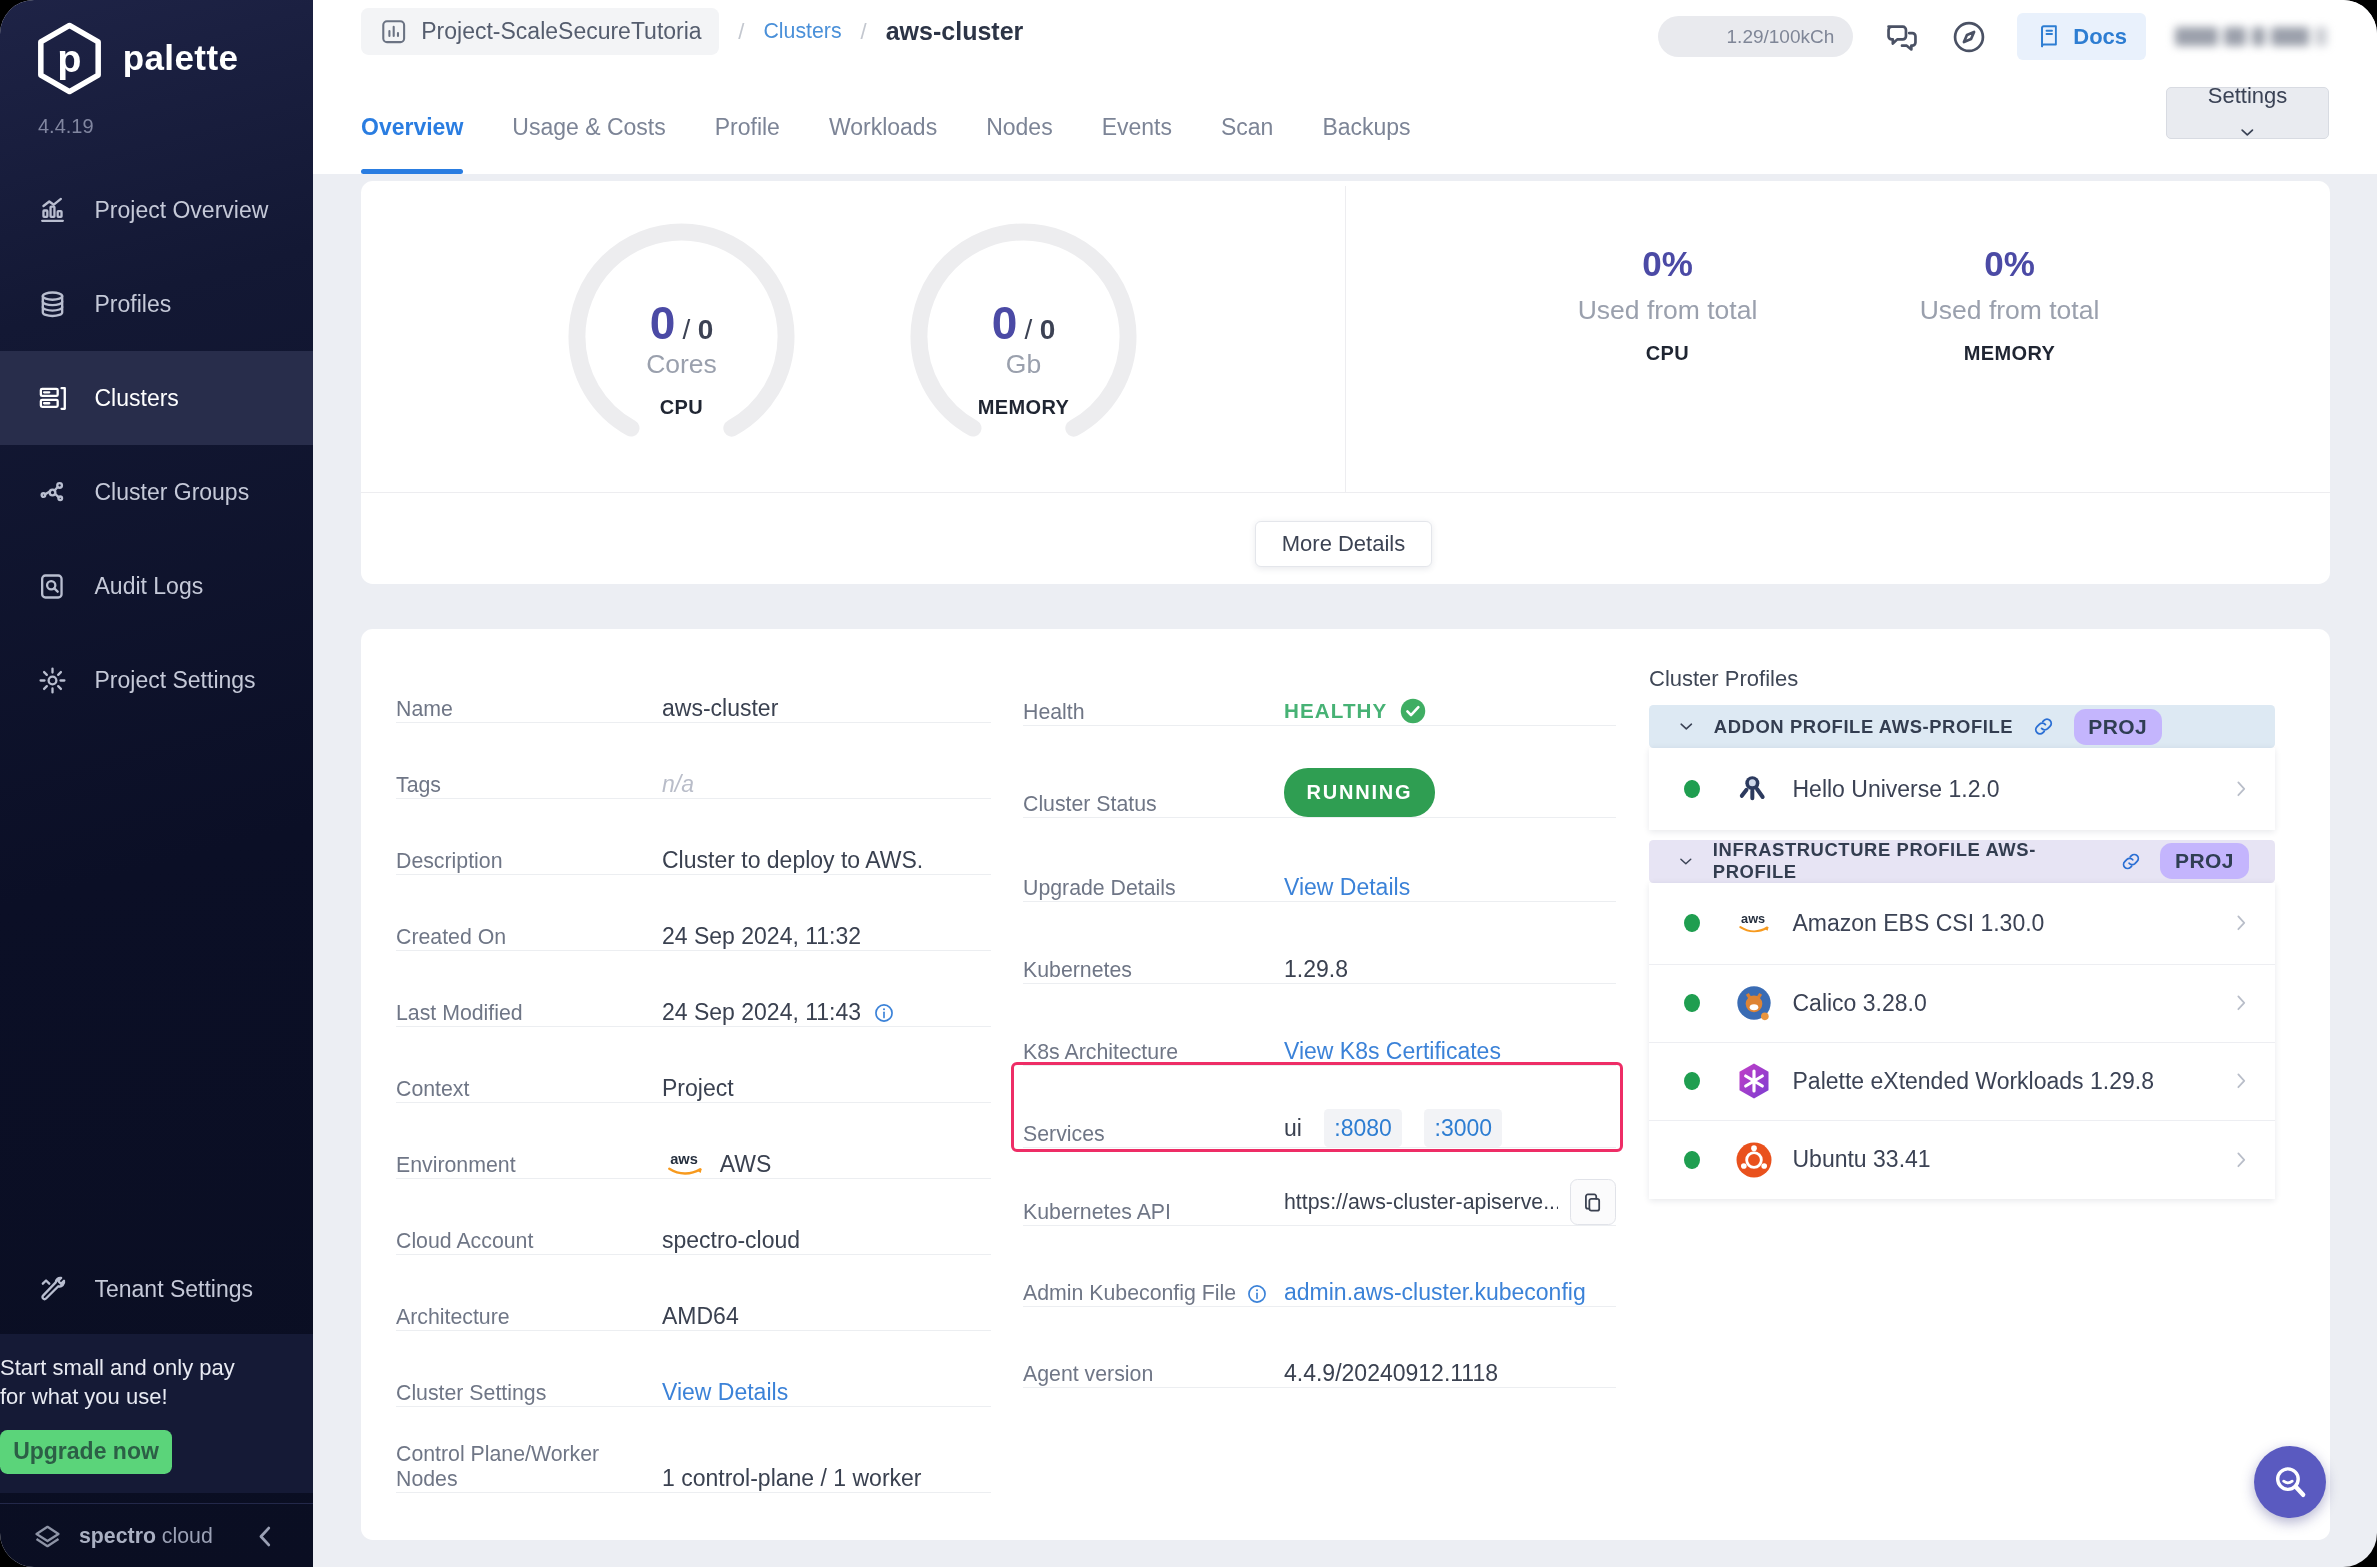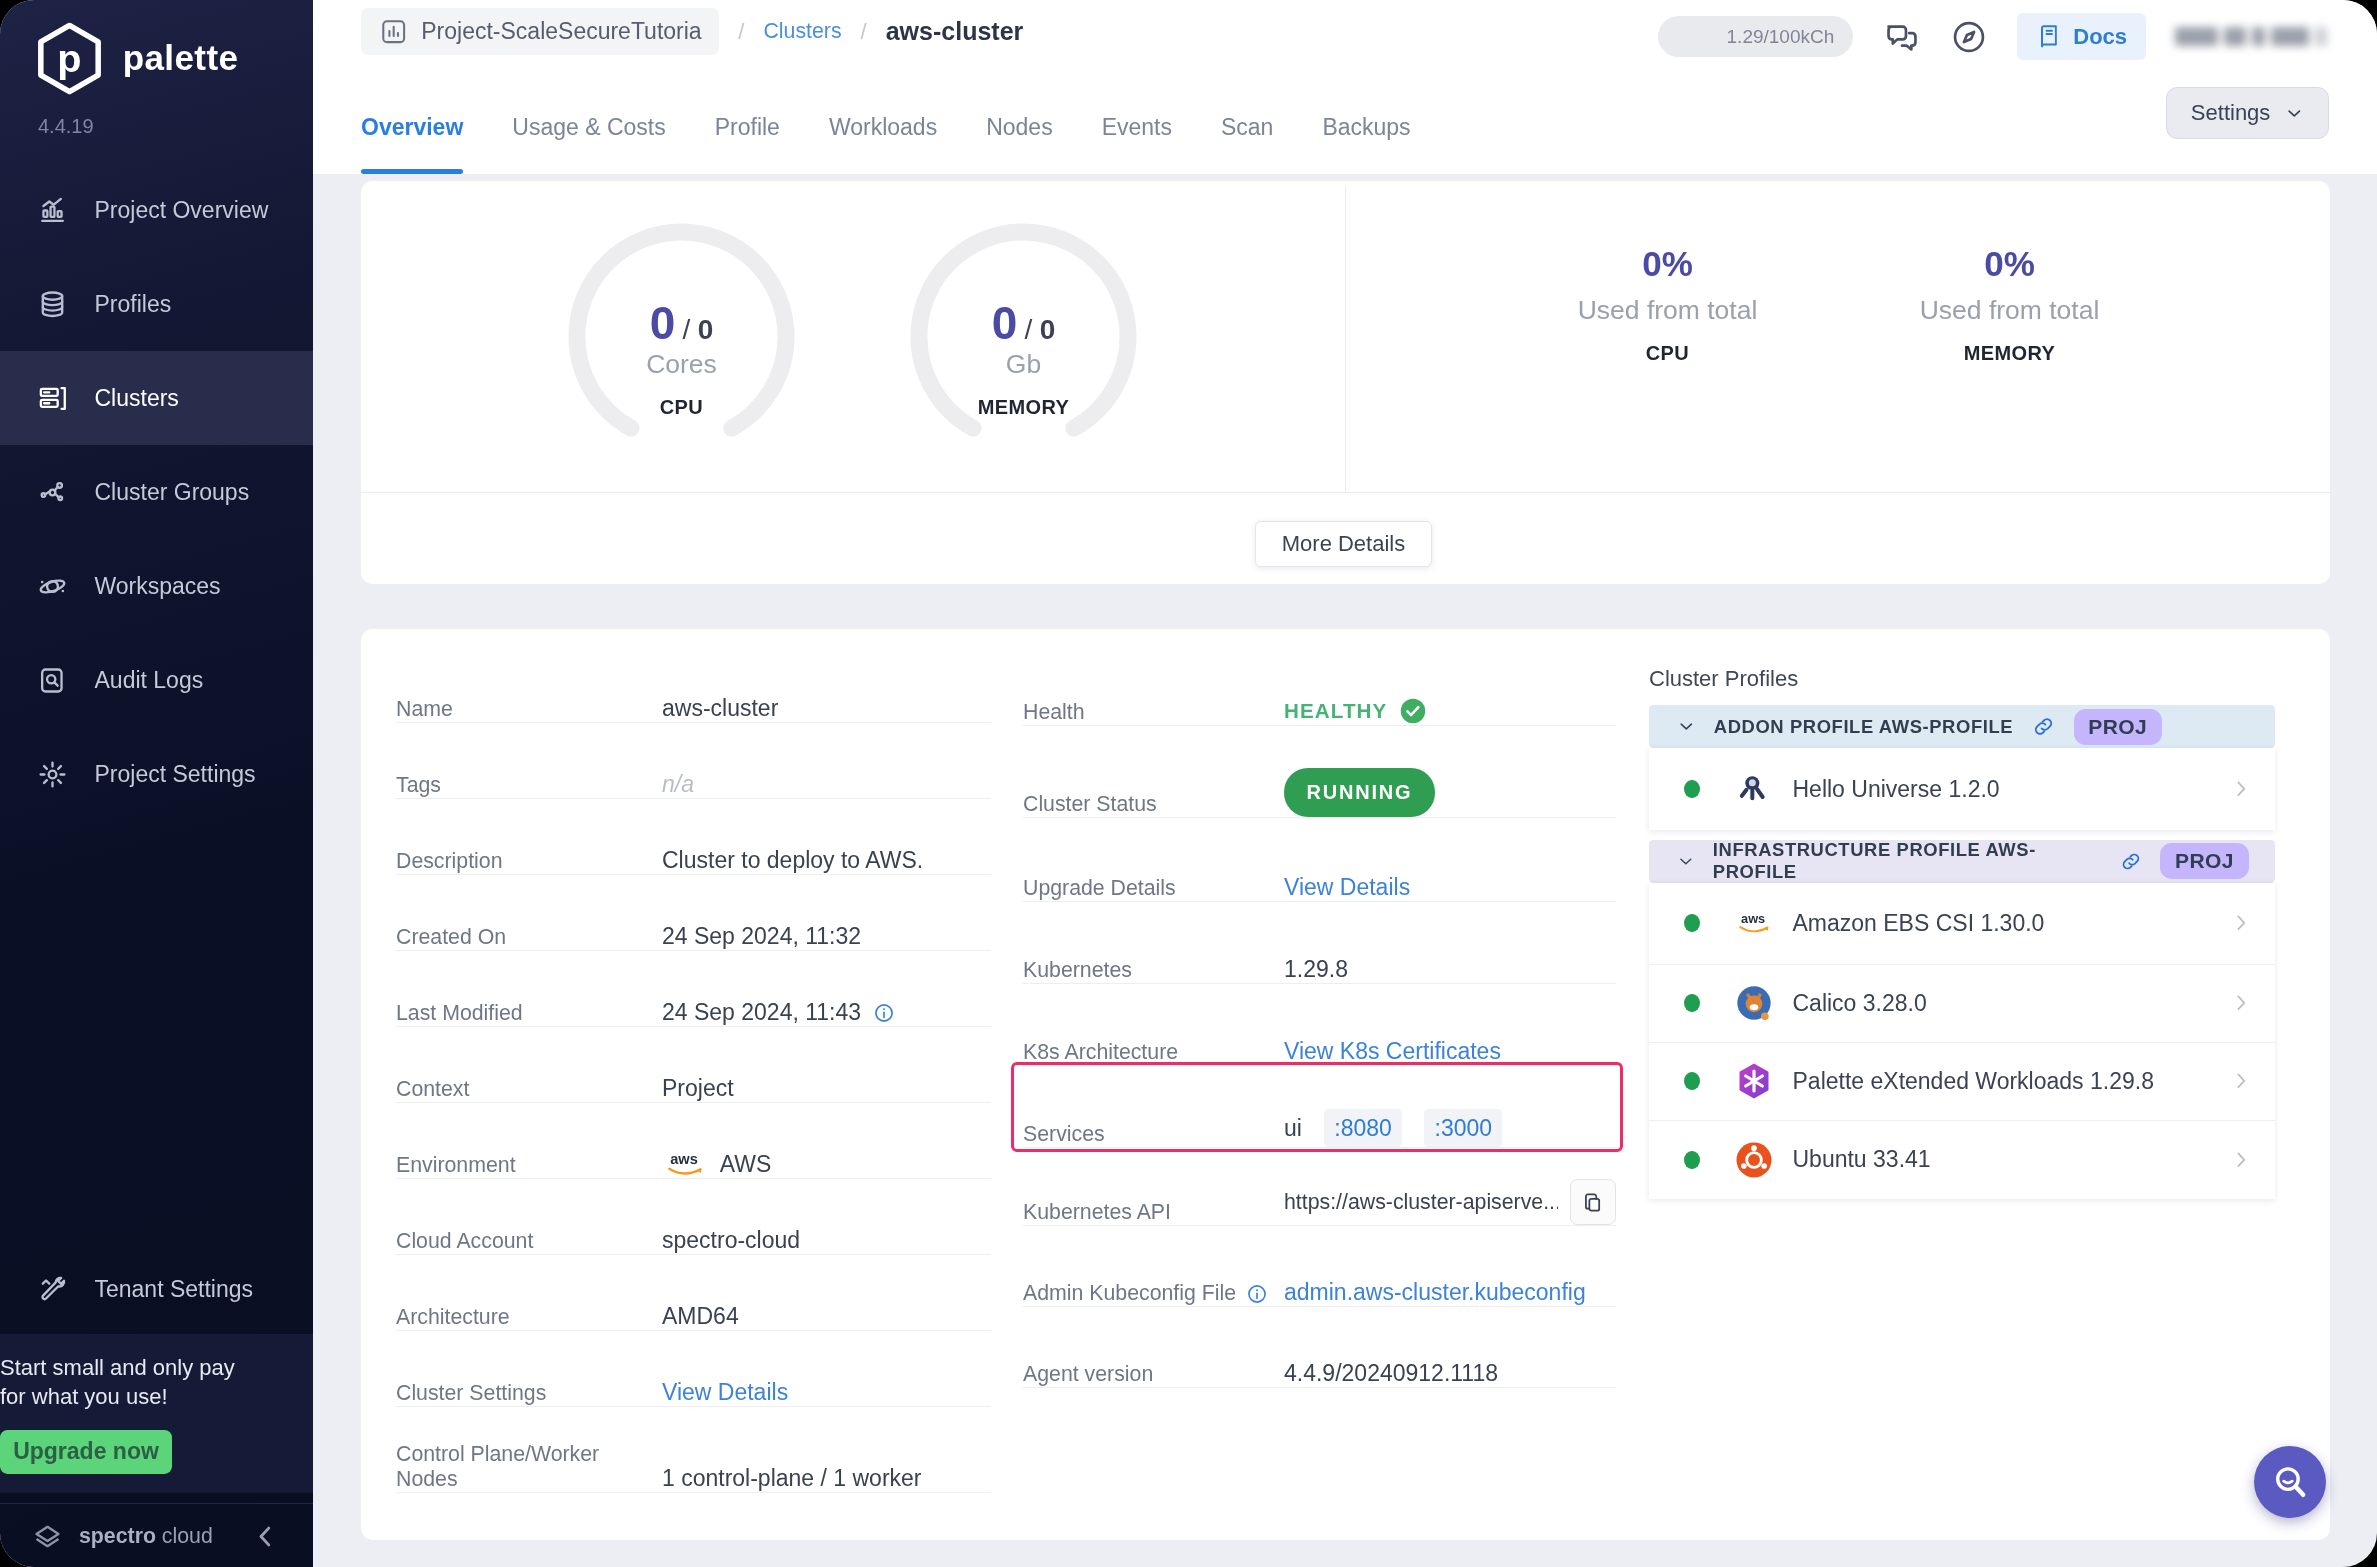--- a/index.html
+++ b/index.html
@@ -50,22 +50,22 @@
     align-items:center;gap:10.3px;color:#2d7dd2;font-size:22px;font-weight:600;cursor:pointer;}
   .docs-btn .icon{width:26.5px;height:26.5px;}
   .user-redacted{display:flex;align-items:center;gap:5.9px;filter:blur(4.4px);cursor:pointer;}
   .user-redacted i{display:block;height:19px;background:#9ba0ab;border-radius:2.2px;}
   .tabs{position:absolute;left:48px;top:81px;height:93px;display:flex;gap:49px;}
   .tab{display:flex;align-items:center;font-size:23px;color:#7c8496;position:relative;cursor:pointer;}
   .tab.active{color:#2a7de1;font-weight:600;}
   .tab.active::after{content:"";position:absolute;left:0;right:0;bottom:0;height:5.2px;
     border-radius:2.9px;background:#2a7de1;}
   .settings-btn{position:absolute;right:48px;top:87px;width:163px;height:52px;background:#e9ebf0;
-    border:0.7px solid #d8dbe2;border-radius:11px;display:flex;align-items:center;justify-content:center;
-    gap:13.2px;font-size:22px;color:#3a4255;cursor:pointer;}
+    border:0.7px solid #d8dbe2;border-radius:5px;display:flex;align-items:center;justify-content:center;
+    gap:13.2px;font-size:22px;color:#3a4255;cursor:pointer;flex-direction:column;}
   .settings-btn .icon{width:20.6px;height:20.6px;color:#3a4255;}
 
   
   .content{position:absolute;left:313px;top:174px;right:0;bottom:0;}
   .card{position:absolute;background:#fff;border-radius:11.8px;}
   .card1{left:48px;top:7.4px;width:1969px;height:403px;}
   .card2{left:48px;top:455px;width:1969px;height:911px;}
 
   .vdivider{position:absolute;left:984px;top:4.4px;width:0.7px;height:306px;background:#ededf0;}
   .hdivider{position:absolute;left:0;right:0;top:311px;height:0.7px;background:#ededf0;}
@@ -211,31 +211,20 @@
               <circle cx="17.5" cy="6.5" r="1.8"></circle>
               <circle cx="18" cy="16.5" r="1.4"></circle>
               <path d="M10.2 11L7 13M13.6 10.5l2.4-2.7M14 13l2.6 2.6"></path>
             </svg>
           </span>
           <span class="nav-label">Cluster Groups</span>
    </div>
         <div class="nav-item">
      <span class="icon ">
             <svg viewBox="0 0 24 24" fill="none" stroke="currentColor" stroke-width="1.8" stroke-linecap="round" stroke-linejoin="round">
-              <circle cx="12" cy="12" r="4.2"></circle>
-              <ellipse cx="12" cy="12" rx="9.5" ry="3.6" transform="rotate(-18 12 12)"></ellipse>
-              <circle cx="4" cy="8.5" r="1" fill="currentColor" stroke="none"></circle>
-              <circle cx="20" cy="15.5" r="1" fill="currentColor" stroke="none"></circle>
-            </svg>
-          </span>
-          <span class="nav-label">Workspaces</span>
-   </div>
-        <div class="nav-item">
-     <span class="icon ">
-            <svg viewBox="0 0 24 24" fill="none" stroke="currentColor" stroke-width="1.8" stroke-linecap="round" stroke-linejoin="round">
               <rect x="4" y="3.5" width="15" height="17" rx="2.5"></rect>
               <circle cx="11" cy="11" r="3.2"></circle>
               <path d="M13.4 13.4L16 16"></path>
             </svg>
           </span>
           <span class="nav-label">Audit Logs</span>
    </div>
         <div class="nav-item">
      <span class="icon ">
             <svg viewBox="0 0 24 24" fill="none" stroke="currentColor" stroke-width="1.8" stroke-linecap="round" stroke-linejoin="round">

